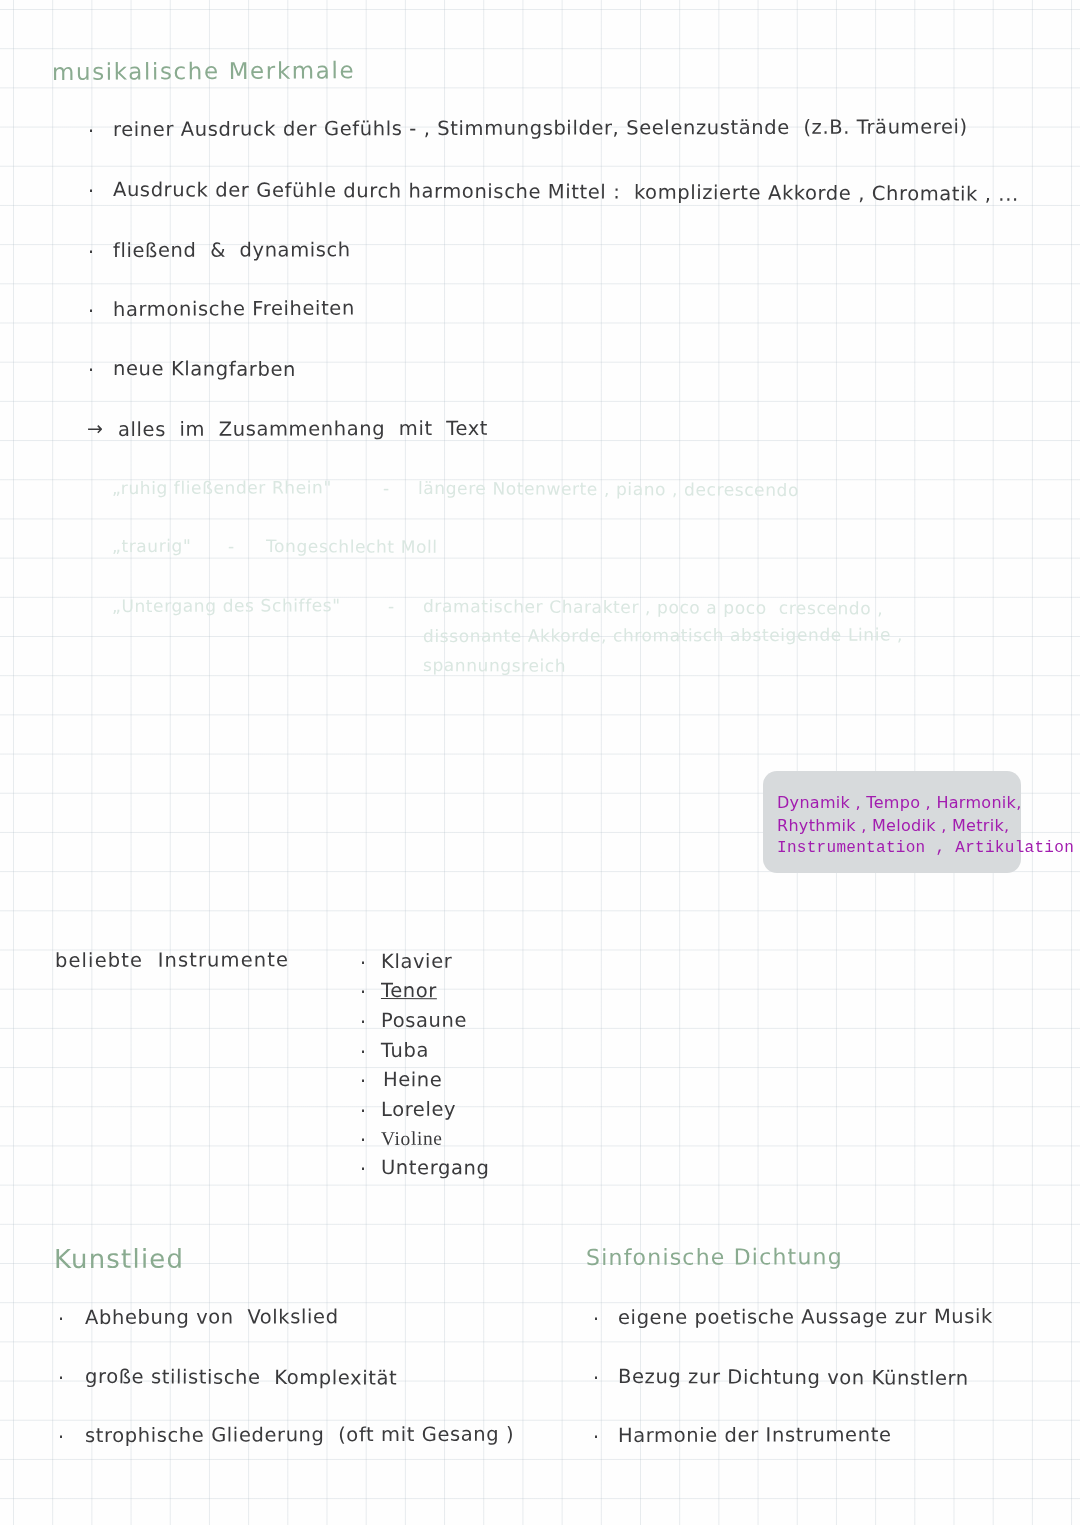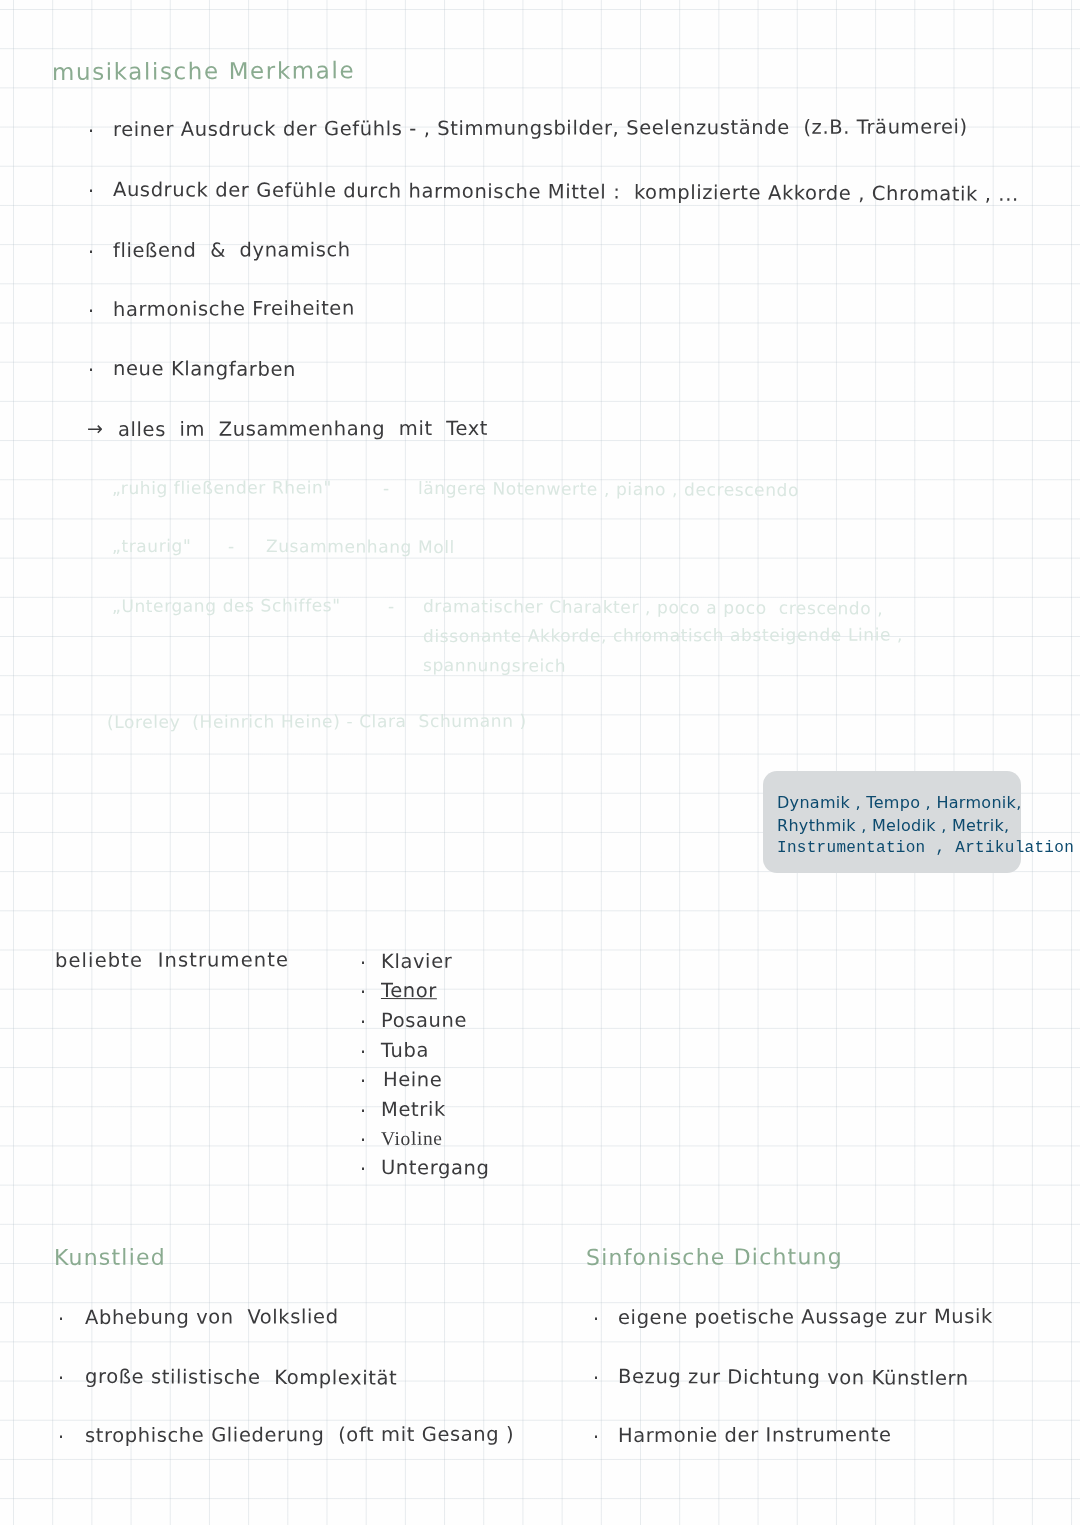--- a/index.html
+++ b/index.html
@@ -58,21 +58,21 @@
     left: 763px;
     top: 771px;
     width: 258px;
     height: 102px;
     background: #d7dadc;
     border-radius: 14px;
   }
   #note-box .note-line {
     position: absolute;
     left: 14px;
-    color: #0c4a6e;
+    color: #a21caf;
     font-size: 16px;
     letter-spacing: 0.3px;
     white-space: pre;
     font-family: "DejaVu Sans", sans-serif;
   }
 </style>
 </head>
 <body>
 
 <div id="page">
@@ -96,29 +96,28 @@
 
   <div class="hw sz-body" style="left:87px; top:418px; font-size:19px;">→</div>
   <div class="hw sz-body tilt3" style="left:118px; top:419px;">alles  im  Zusammenhang  mit  Text</div>
 
   <div class="hw sz-small faded tilt3" style="left:112px; top:479px;">„ruhig fließender Rhein"</div>
   <div class="hw sz-small faded" style="left:383px; top:479px;">-</div>
   <div class="hw sz-small faded tilt2" style="left:418px; top:479px;">längere Notenwerte , piano , decrescendo</div>
 
   <div class="hw sz-small faded tilt3" style="left:112px; top:537px;">„traurig"</div>
   <div class="hw sz-small faded" style="left:228px; top:537px;">-</div>
-  <div class="hw sz-small faded tilt2" style="left:266px; top:537px;">Zusammenhang Moll</div>
+  <div class="hw sz-small faded tilt2" style="left:266px; top:537px;">Tongeschlecht Moll</div>
 
   <div class="hw sz-small faded tilt3" style="left:112px; top:597px;">„Untergang des Schiffes"</div>
   <div class="hw sz-small faded" style="left:388px; top:597px;">-</div>
   <div class="hw sz-small faded tilt2" style="left:423px; top:597px;">dramatischer Charakter , poco a poco  crescendo ,</div>
   <div class="hw sz-small faded tilt3" style="left:423px; top:627px;">dissonante Akkorde, chromatisch absteigende Linie ,</div>
   <div class="hw sz-small faded tilt2" style="left:423px; top:656px;">spannungsreich</div>
 
-  <div class="hw sz-small faded tilt3" style="left:107px; top:713px;">(Loreley  (Heinrich Heine) - Clara  Schumann )</div>
 
   <div id="note-box">
     <div class="note-line" style="top:22px;">Dynamik , Tempo , Harmonik,</div>
     <div class="note-line" style="top:45px;">Rhythmik , Melodik , Metrik,</div>
     <div class="note-line" style="top:68px;font-family:Liberation Mono, monospace;">Instrumentation , Artikulation</div>
   </div>
 
   <div class="hw sz-body tilt3" style="left:55px; top:950px; letter-spacing:1.1px;">beliebte  Instrumente</div>
 
   <div class="bullet" style="left:360px; top:952px;">·</div>
@@ -130,29 +129,29 @@
   <div class="bullet" style="left:360px; top:1011px;">·</div>
   <div class="hw sz-body tilt3" style="left:381px; top:1010px;">Posaune</div>
 
   <div class="bullet" style="left:360px; top:1041px;">·</div>
   <div class="hw sz-body tilt1" style="left:381px; top:1040px;">Tuba</div>
 
   <div class="bullet" style="left:360px; top:1070px;">·</div>
   <div class="hw sz-body tilt2" style="left:383px; top:1069px;">Heine</div>
 
   <div class="bullet" style="left:360px; top:1100px;">·</div>
-  <div class="hw sz-body tilt3" style="left:381px; top:1099px;">Metrik</div>
+  <div class="hw sz-body tilt3" style="left:381px; top:1099px;">Loreley</div>
 
   <div class="bullet" style="left:360px; top:1129px;">·</div>
   <div class="hw sz-body tilt1" style="left:381px; top:1128px;font-family:Liberation Serif, serif;">Violine</div>
 
   <div class="bullet" style="left:360px; top:1158px;">·</div>
   <div class="hw sz-body tilt2" style="left:381px; top:1157px;">Untergang</div>
 
-  <div class="hw sz-head green tilt3" style="left:54px; top:1245px; font-size:22px; letter-spacing:1.2px;">Kunstlied</div>
+  <div class="hw sz-head green tilt3" style="left:54px; top:1245px; font-size:26px; letter-spacing:1.2px;">Kunstlied</div>
 
   <div class="bullet" style="left:58px; top:1308px;">·</div>
   <div class="hw sz-body tilt3" style="left:85px; top:1307px;">Abhebung von  Volkslied</div>
 
   <div class="bullet" style="left:58px; top:1367px;">·</div>
   <div class="hw sz-body tilt2" style="left:85px; top:1366px;">große stilistische  Komplexität</div>
 
   <div class="bullet" style="left:58px; top:1426px;">·</div>
   <div class="hw sz-body tilt3" style="left:85px; top:1425px;">strophische Gliederung  (oft mit Gesang )</div>
 

